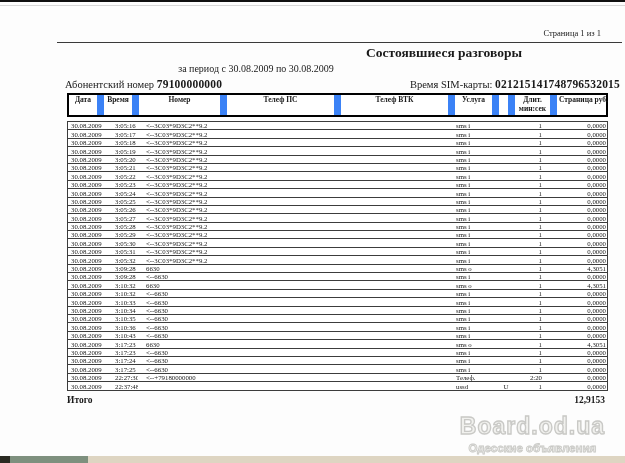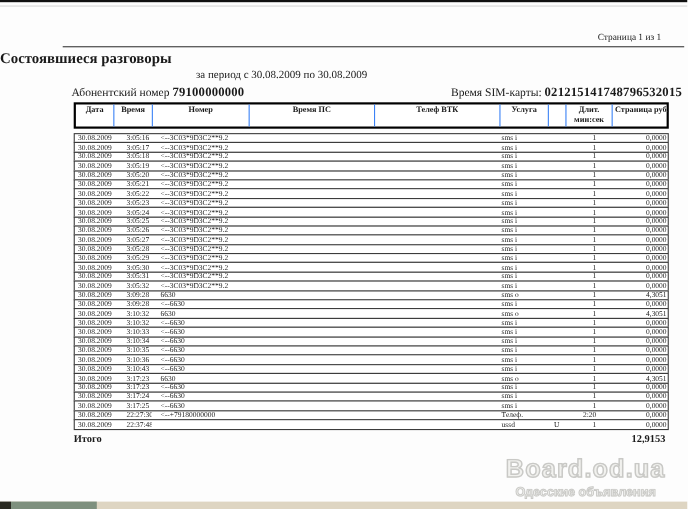--- a/index.html
+++ b/index.html
@@ -5,31 +5,31 @@
   html,body{margin:0;padding:0;}
   body{
     width:625px;height:463px;position:relative;overflow:hidden;
     background:#fdfdfd;color:#1a1a1a;
     font-family:"Liberation Serif", serif;
   }
   .top-strip{position:absolute;top:0;left:0;width:625px;height:2px;background:#101010;}
   .top-strip2{position:absolute;top:5px;left:0;width:625px;height:1px;background:#d8d8d8;}
   .page-indicator{position:absolute;top:28px;right:24px;font-size:8.5px;}
   .header-rule{position:absolute;top:42px;left:57px;width:565px;border-top:1px solid #3a3a3a;}
-  .doc-title{position:absolute;top:45px;left:0;width:522px;text-align:left;font-size:13.5px;font-weight:bold;}
+  .doc-title{position:absolute;top:45px;left:0;width:522px;text-align:right;font-size:13.5px;font-weight:bold;}
   .doc-subtitle{position:absolute;top:63px;left:0;width:512px;text-align:center;font-size:10px;}
   .meta-row{position:absolute;top:78px;left:65px;width:555px;display:flex;justify-content:space-between;font-size:10.5px;}
   .meta-row b{font-size:11.5px;letter-spacing:0.2px;}
   .calls-table{position:absolute;top:93px;left:67px;width:541px;}
   .thead{
     display:grid;grid-template-columns:35px 35px 88px 114px 114px 44px 16px 42px 53px;
     border:2px solid #000;box-sizing:border-box;background:#fff;
   }
   .hcell{
-    border-right:1px solid #3b82f6;text-align:center;font-weight:bold;
+    border-right:7px solid #3b82f6;text-align:center;font-weight:bold;
     font-size:7.5px;line-height:8.5px;padding:1px 1px 2px;box-sizing:border-box;
     overflow:hidden;
   }
   .hcell:last-child{border-right:none;}
   .tbody{margin-top:4px;}
   .trow{
     display:grid;grid-template-columns:70px 88px 114px 114px 44px 16px 42px 53px;
     height:9.4px;border:1px solid #3c3c3c;box-sizing:border-box;background:#fff;
   }
   .trow + .trow{margin-top:-1px;}
@@ -87,21 +87,21 @@
     <span>Время SIM-карты:</span>
     <b>021215141748796532015</b>
   </div>
 </div>
 
 <div class="calls-table">
   <div class="thead">
       <div class="hcell">Дата</div>
       <div class="hcell">Время</div>
       <div class="hcell">Номер</div>
-      <div class="hcell">Время ПС</div>
+      <div class="hcell">Телеф ПС</div>
       <div class="hcell">Телеф ВТК</div>
       <div class="hcell">Услуга</div>
       <div class="hcell"></div>
       <div class="hcell">Длит. мин:сек</div>
       <div class="hcell">Страница руб.</div>
     </div>
   <div class="tbody">
       <div class="trow">
         <div class="c-dt">
           <span class="d">30.08.2009</span>

